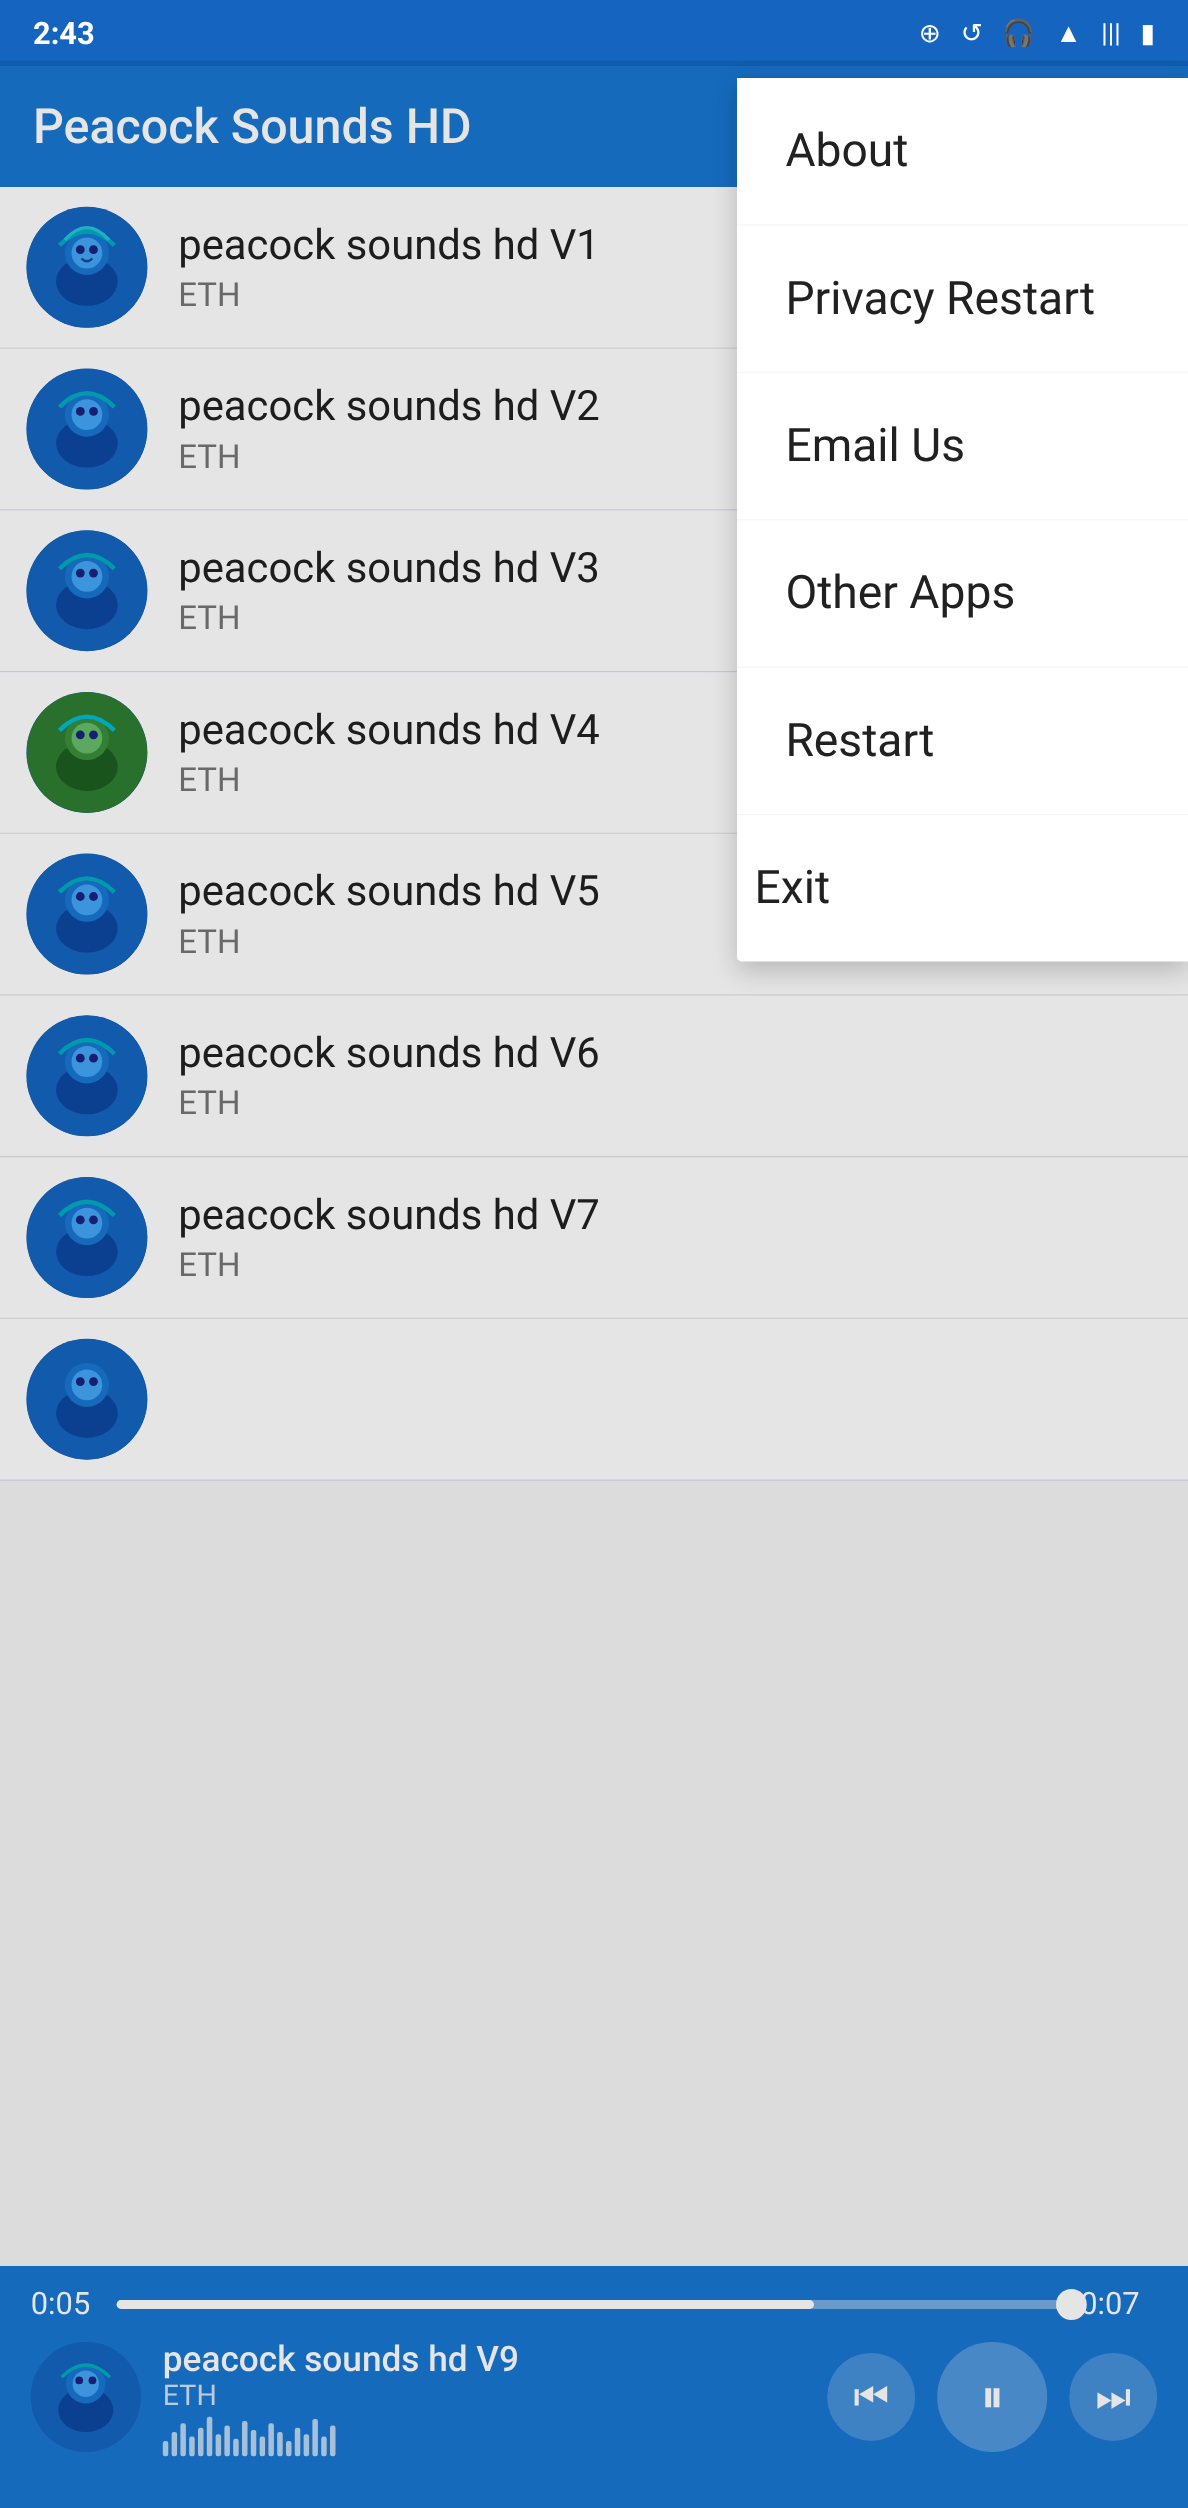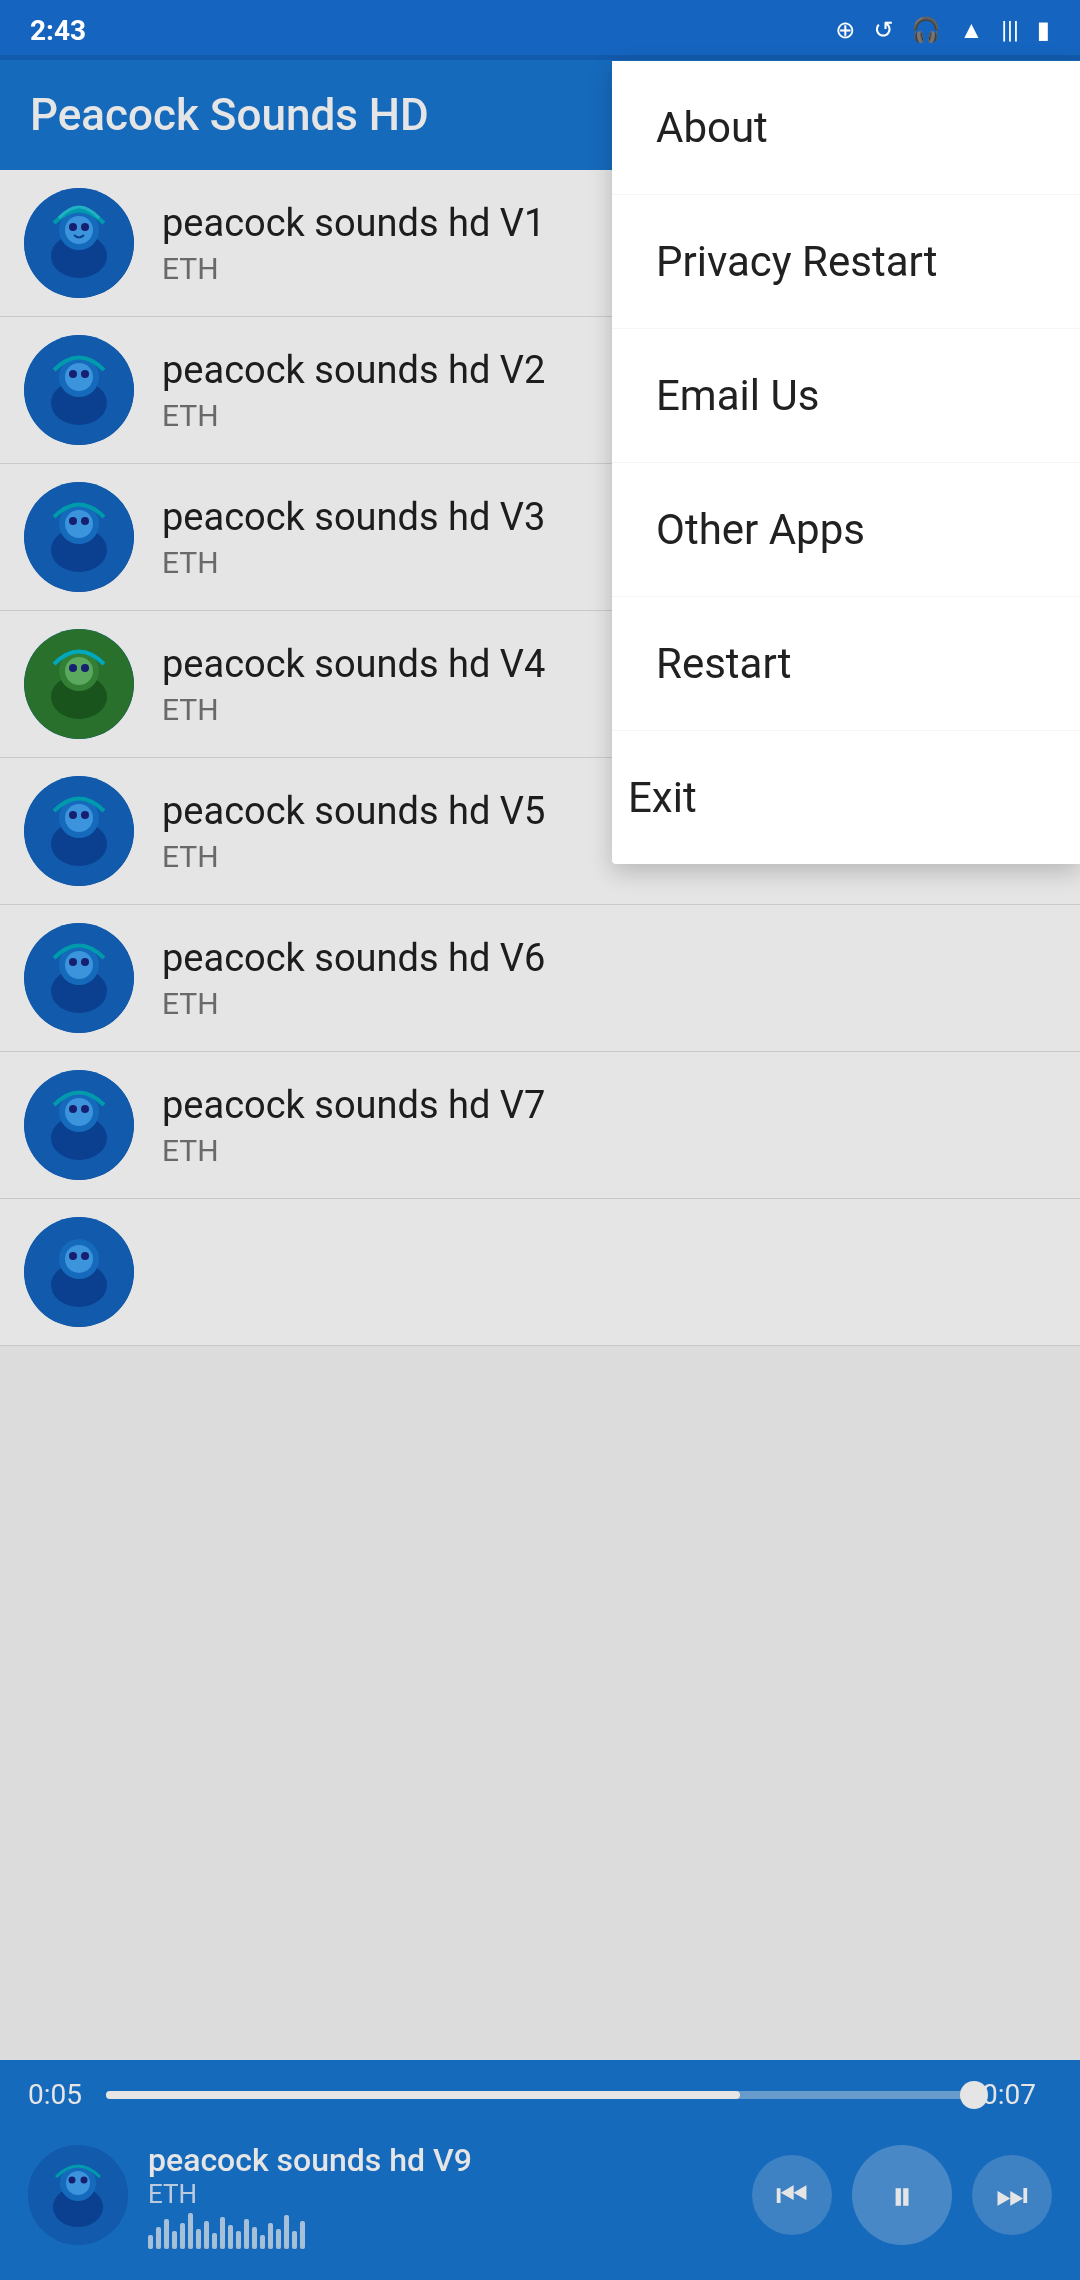--- a/index.html
+++ b/index.html
@@ -84,21 +84,21 @@
       right: 0;
       background: #1976D2;
       height: 220px;
       padding: 18px 28px 10px;
     }
 
     .progress-row {
       display: flex;
       align-items: center;
       gap: 8px;
-      margin-bottom: 30px;
+      margin-bottom: 14px;
     }
 
     .time-label {
       color: white;
       font-size: 28px;
       min-width: 70px;
     }
 
     .progress-bar {
       flex: 1;
@@ -207,23 +207,23 @@
       top: 55px;
       left: 0;
       right: 0;
       bottom: 0;
       background: rgba(0,0,0,0.1);
       z-index: 10;
     }
 
     .dropdown-menu {
       position: absolute;
-      top: 61px;
+      top: 71px;
       right: 0;
-      width: 468px;
+      width: 410px;
       background: white;
       box-shadow: 0 8px 24px rgba(0,0,0,0.2);
       z-index: 20;
       border-radius: 0 0 0 4px;
     }
 
     .menu-item {
       padding: 42px 44px;
       font-size: 42px;
       color: #212121;

